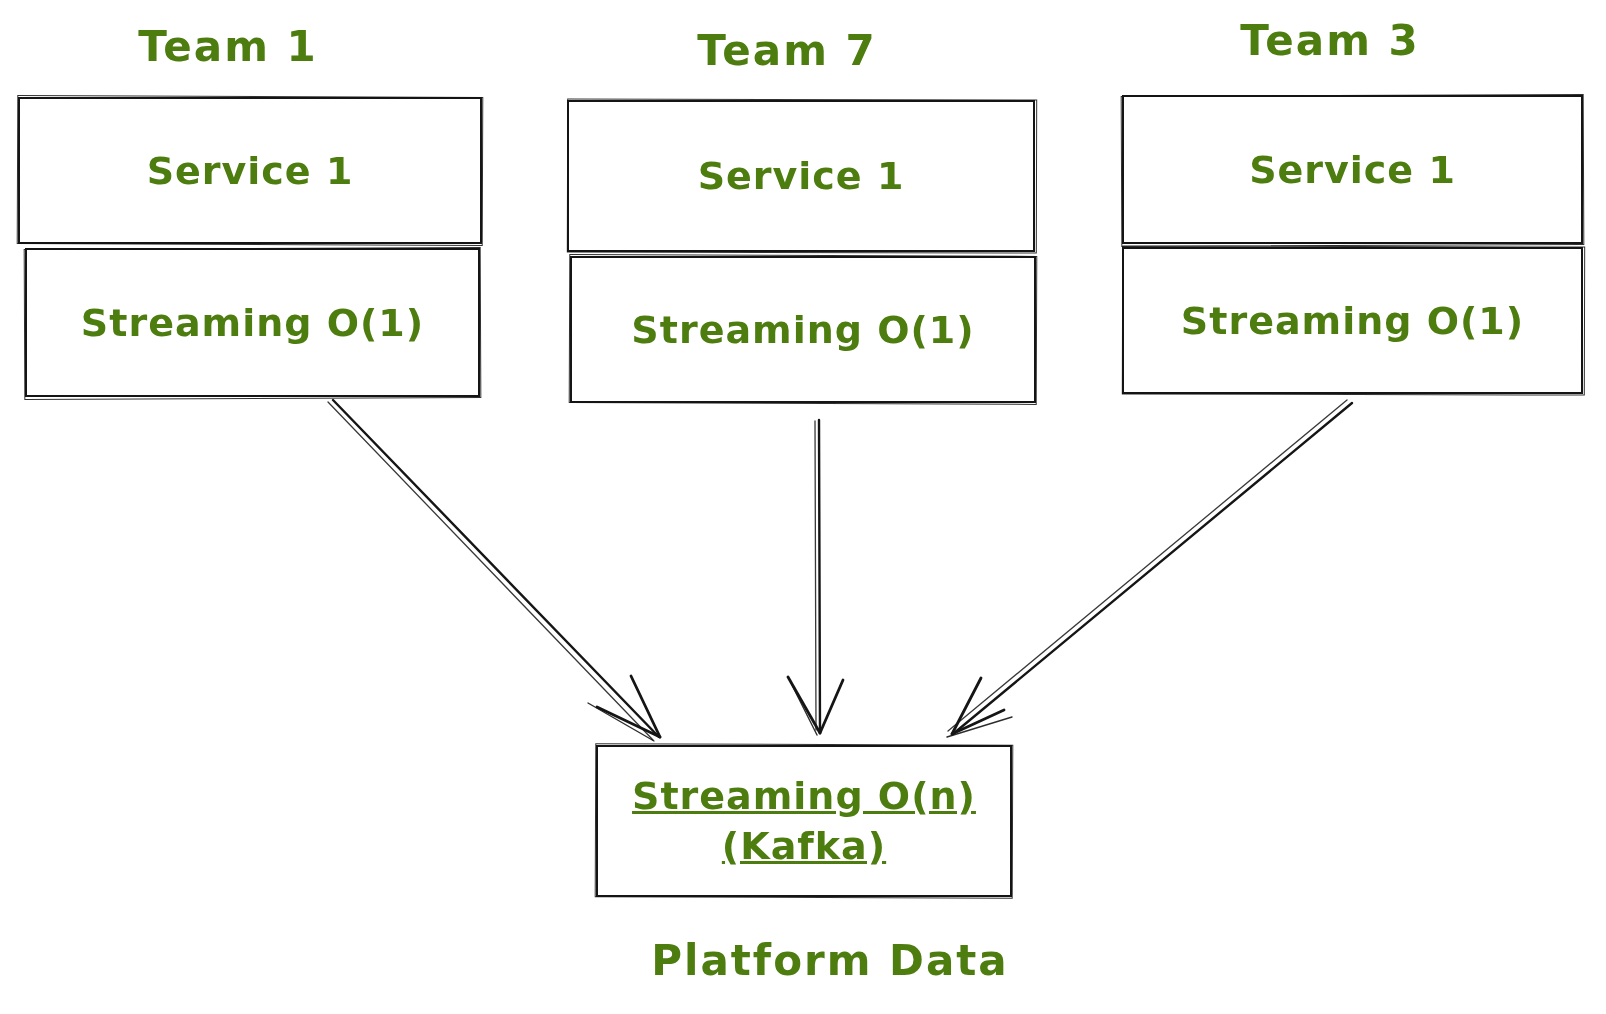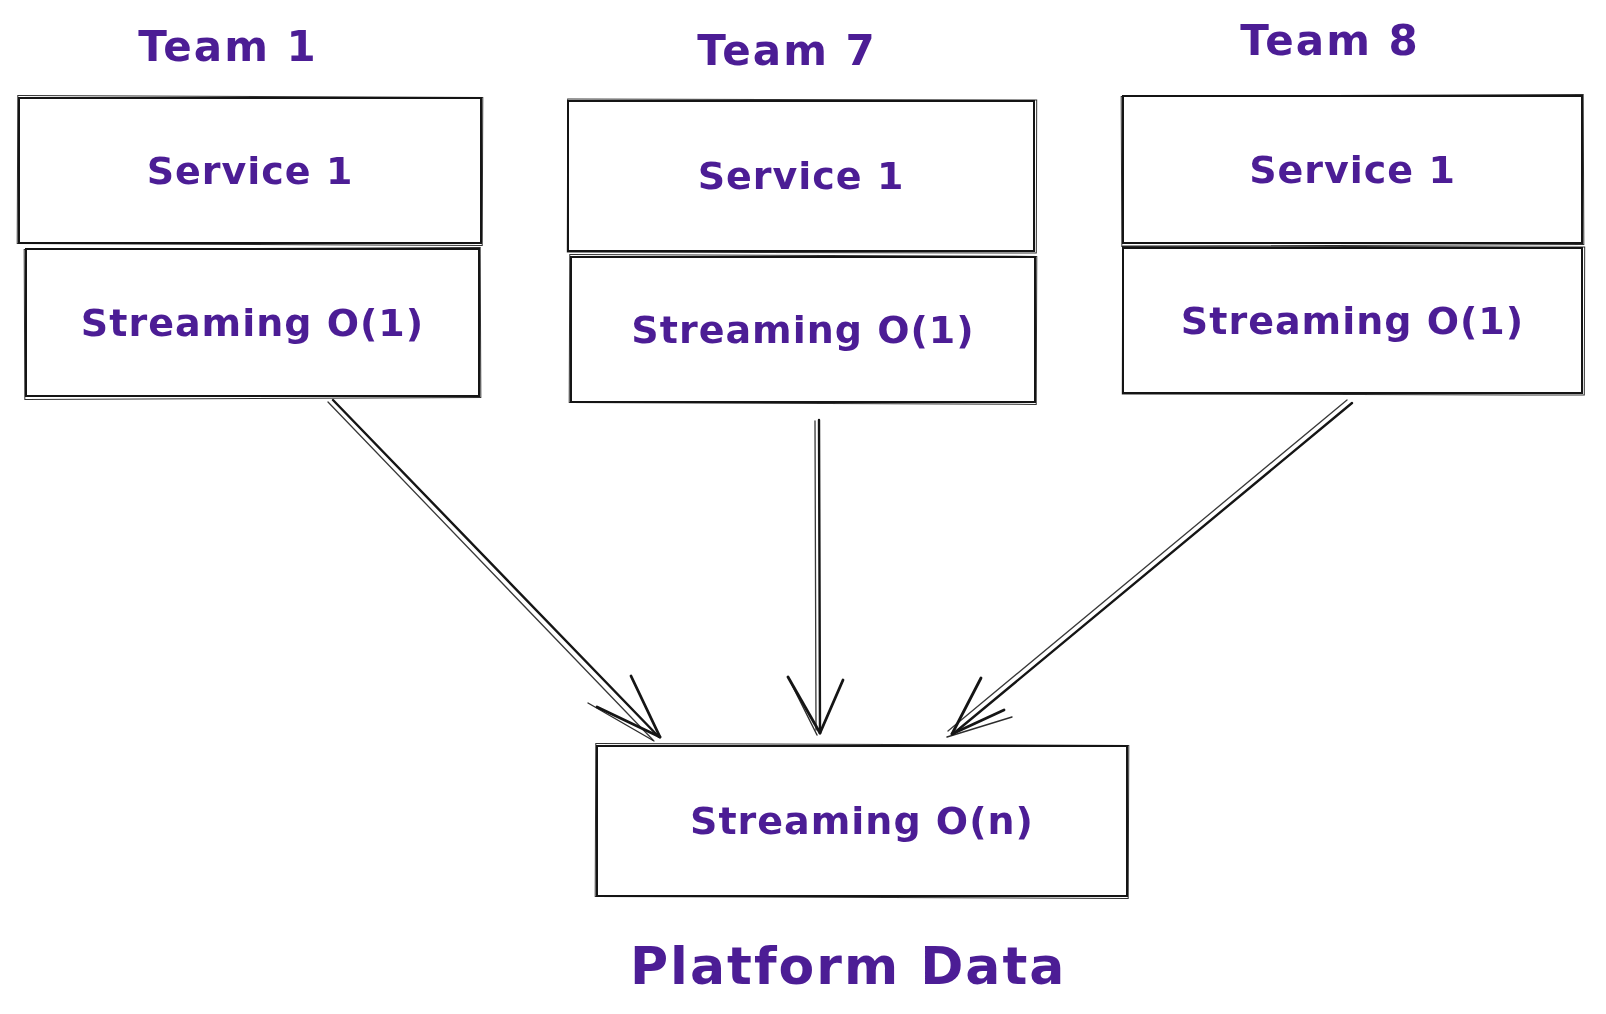--- a/index.html
+++ b/index.html
@@ -7,21 +7,21 @@
     padding: 0;
     background: #ffffff;
   }
   .canvas {
     position: relative;
     width: 1606px;
     height: 1014px;
     background: #ffffff;
     overflow: hidden;
     font-family: "DejaVu Sans", "Liberation Sans", sans-serif;
-    color: #4c1d95;
+    color: #4d7c0f;
   }
   .arrows-layer {
     position: absolute;
     left: 0; top: 0;
     width: 1606px;
     height: 1014px;
     pointer-events: none;
   }
   .arrows-layer line {
     stroke: #151515;
@@ -66,21 +66,21 @@
   .platform-line {
     font-size: 38px;
     font-weight: bold;
     letter-spacing: 1px;
     line-height: 1.32;
     white-space: nowrap;
   }
   .caption {
     position: absolute;
     text-align: center;
-    font-size: 52px;
+    font-size: 42px;
     font-weight: bold;
     letter-spacing: 2px;
     white-space: nowrap;
   }
 </style>
 </head>
 <body>
 
 <div class="canvas">
 
@@ -120,27 +120,28 @@
   </div>
 
   <div class="team-title" style="left:577px; top:26px; width:420px;">Team 7</div>
   <div class="sketch-box w3" style="left:567px; top:100px; width:468px; height:152px;">
     <span class="box-label">Service 1</span>
   </div>
   <div class="sketch-box w1" style="left:570px; top:256px; width:466px; height:147px;">
     <span class="box-label">Streaming O(1)</span>
   </div>
 
-  <div class="team-title" style="left:1120px; top:16px; width:420px;">Team 8</div>
+  <div class="team-title" style="left:1120px; top:16px; width:420px;">Team 3</div>
   <div class="sketch-box w2" style="left:1122px; top:95px; width:461px; height:149px;">
     <span class="box-label">Service 1</span>
   </div>
   <div class="sketch-box w3" style="left:1122px; top:247px; width:461px; height:147px;">
     <span class="box-label">Streaming O(1)</span>
   </div>
 
-  <div class="sketch-box w1" style="left:596px; top:745px; width:532px; height:152px;">
+  <div class="sketch-box w1" style="left:596px; top:745px; width:416px; height:152px;text-decoration:underline;">
     <div class="platform-line">Streaming O(n)</div>
+    <div class="platform-line">(Kafka)</div>
   </div>
 
   <div class="caption" style="left:630px; top:936px; width:400px;">Platform Data</div>
 
 </div>
 
 </body></html>

